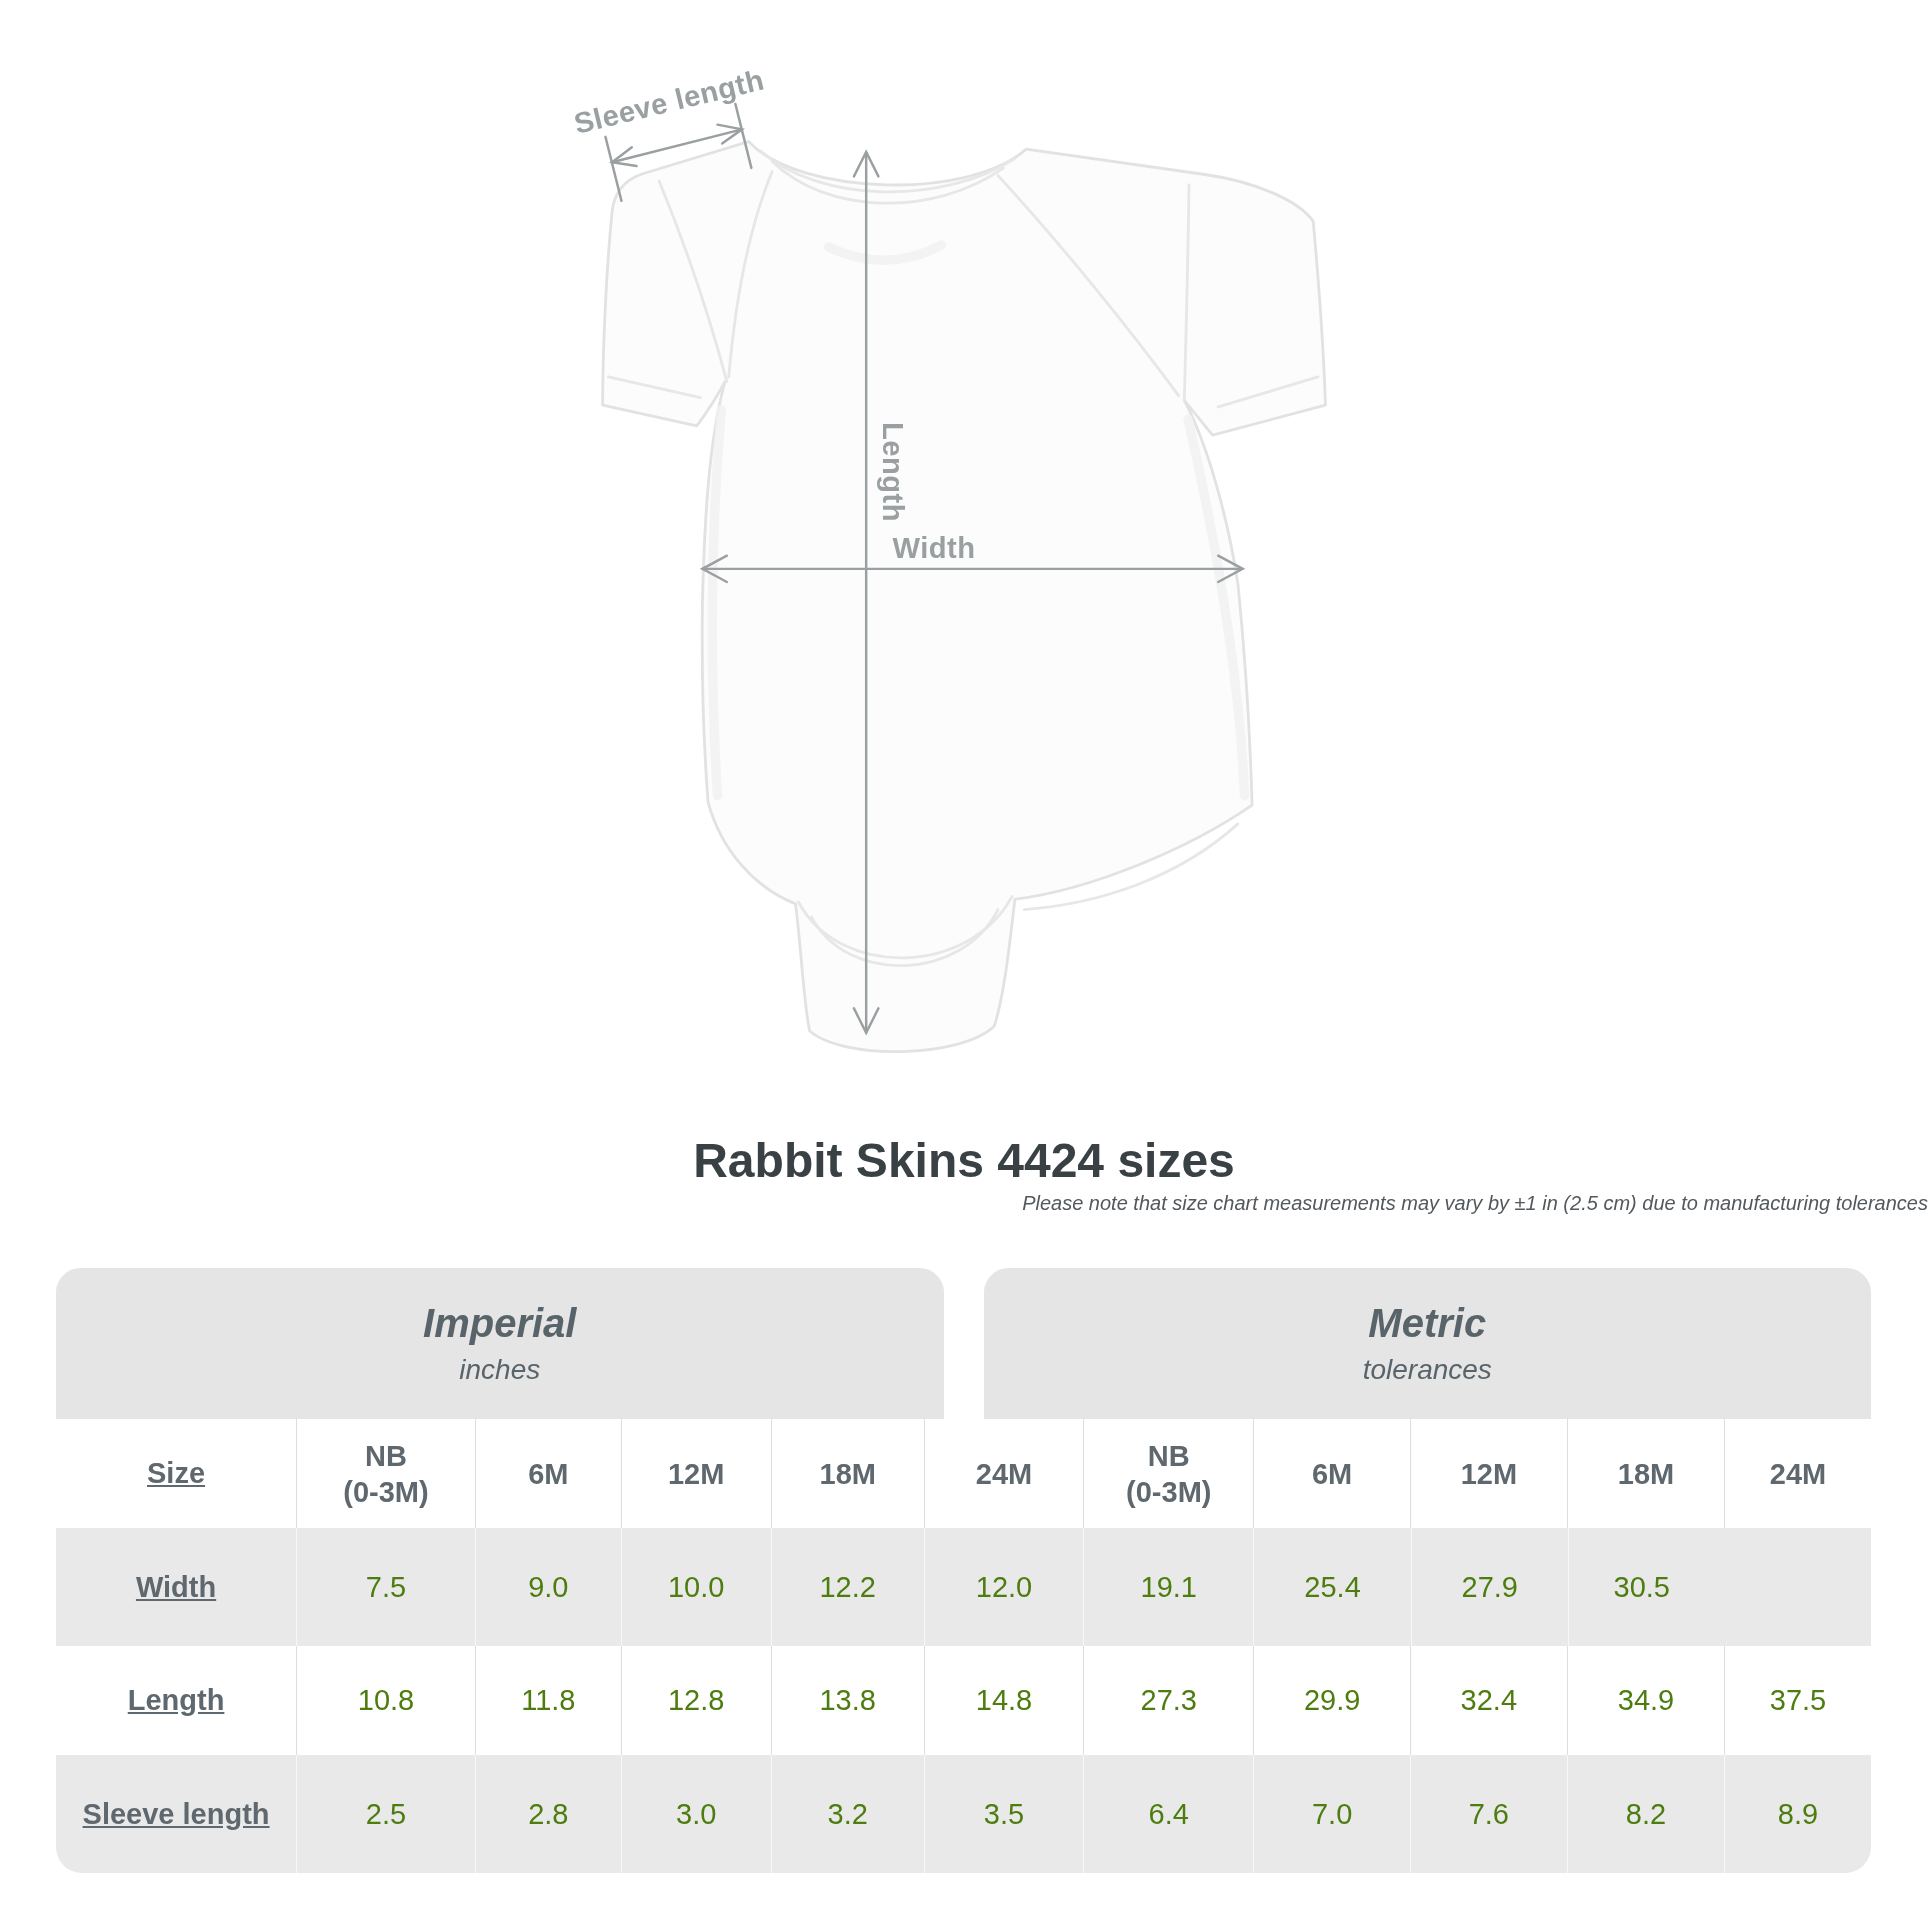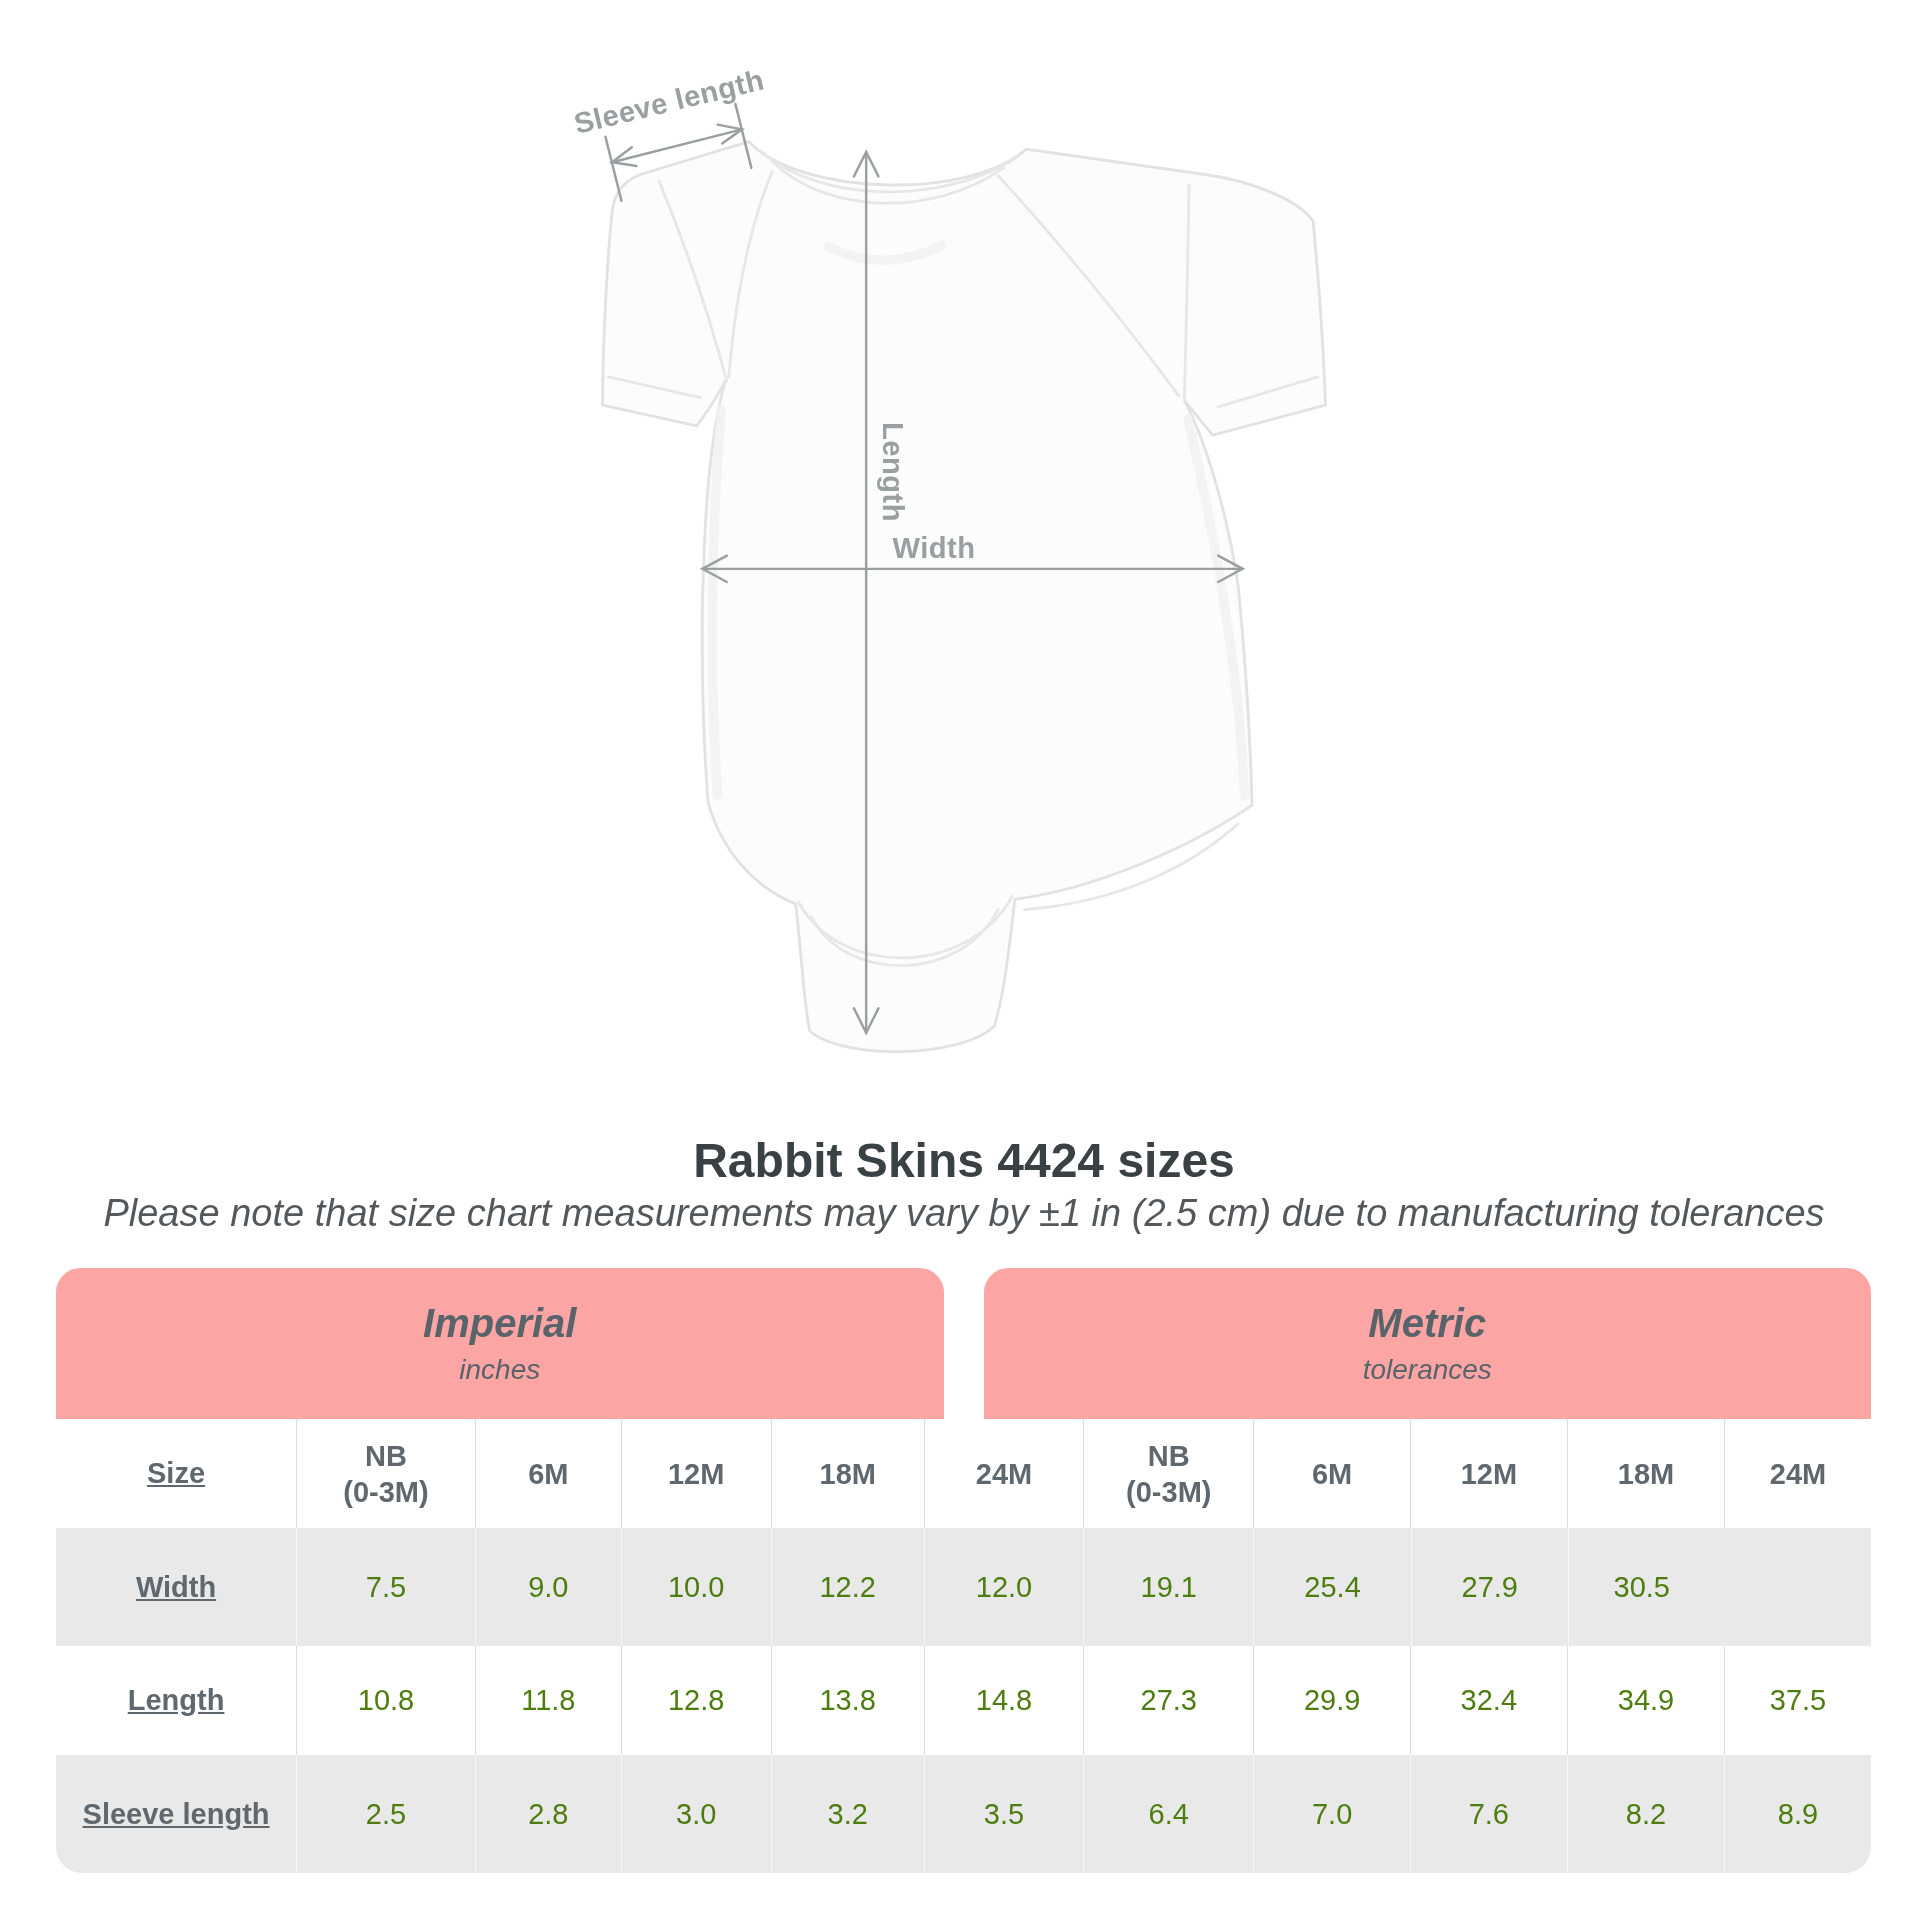--- a/index.html
+++ b/index.html
@@ -8,26 +8,26 @@
   
   .diagram-svg{position:absolute;left:405px;top:47px;width:960px;height:1055px;}
   .garment{fill:#fcfcfc;stroke:#e2e2e2;stroke-width:3;stroke-linejoin:round;}
   .seam{fill:none;stroke:#e7e7e7;stroke-width:3;stroke-linecap:round;}
   .shade{fill:none;stroke:#f1f1f1;stroke-width:10;stroke-linecap:round;opacity:.85;}
   .ann{fill:none;stroke:#9aa0a2;stroke-width:2.6;stroke-linecap:round;}
   .ann-label{fill:#9aa0a2;font-weight:bold;font-size:31px;letter-spacing:.5px;}
   
   .page-title{position:absolute;left:0;top:1133px;width:100%;text-align:center;
               font-size:48px;font-weight:bold;color:#3a4145;}
-  .note{position:absolute;left:0;top:1192px;width:100%;text-align:center;
-        font-size:38px;font-style:italic;color:#53585c;}
+  .note{position:absolute;left:0;top:1192px;width:100%;text-align:right;
+        font-size:20px;font-style:italic;color:#53585c;}
   
   .size-table{position:absolute;left:56px;top:1268px;width:1815px;}
   .bands{display:flex;gap:40px;}
-  .band{flex:1;height:151px;background:#fca5a5;border-radius:24.5px 24.5px 0 0;
+  .band{flex:1;height:151px;background:#e5e5e5;border-radius:24.5px 24.5px 0 0;
         display:flex;flex-direction:column;align-items:center;justify-content:center;}
   .band-name{font-size:40px;font-weight:bold;font-style:italic;color:#59646a;}
   .band-unit{font-size:28px;font-style:italic;color:#59646a;margin-top:8.5px;}
   .row{display:flex;width:100%;}
   .cell{box-sizing:border-box;display:flex;flex-direction:column;align-items:center;justify-content:center;text-align:center;}
   .row .cell + .cell{border-left:1.9px solid #dcdddd;}
   .row.gray{background:#e9e9e9;}
   .row.gray .cell + .cell{border-left-color:#f7f7f7;}
   .row.last{border-radius:0 0 26px 26px;overflow:hidden;}
   .r-size{height:109px;}.r-w{height:118px;}.r-l{height:109px;}.r-s{height:118px;}

